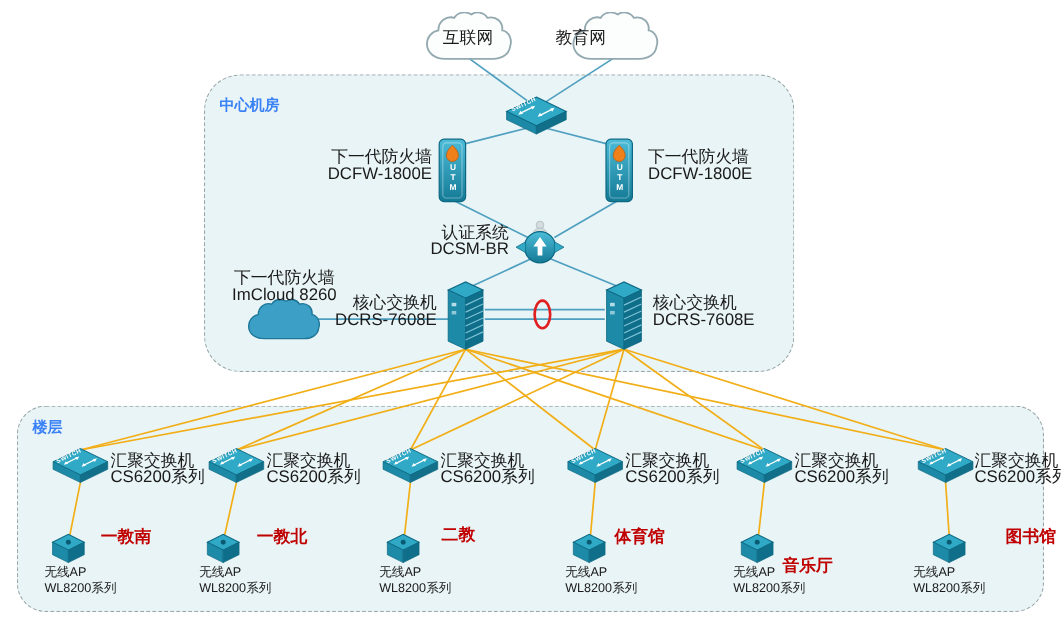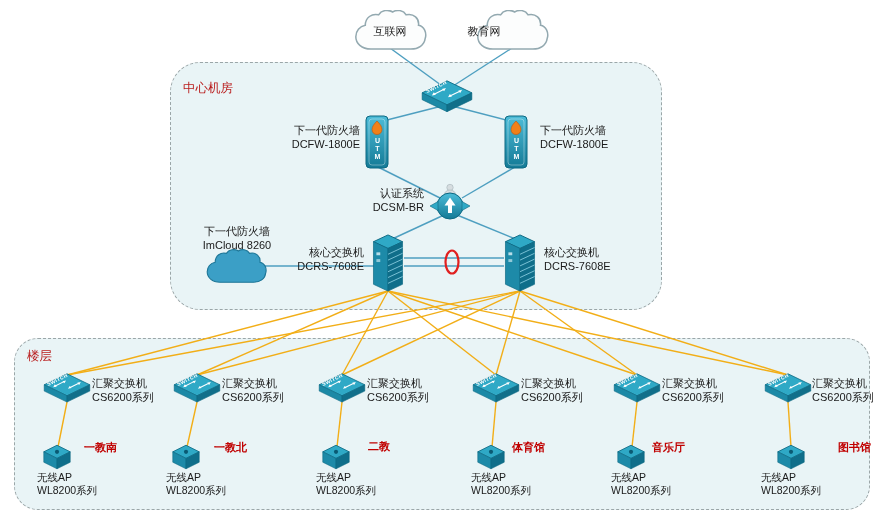--- a/index.html
+++ b/index.html
@@ -6,26 +6,26 @@
   html,body { background:#fff; }
   body { font-family:"Liberation Sans", sans-serif; }
   .stage { position:relative; width:884px; height:519px; background:#fff; overflow:hidden; }
 
   .zone { position:absolute; border:1.5px dashed #9ba6a8; background:#e9f4f6; }
   #zone-center { left:170px; top:62px; width:492px; height:248px; border-radius:30px; }
   #zone-floor  { left:14px;  top:338px; width:856px; height:172px; border-radius:24px; }
 
   svg.layer { position:absolute; left:0; top:0; }
 
-  .lbl { position:absolute; font-size:11px; color:#1a1a1a; line-height:14px; white-space:nowrap; }
+  .lbl { position:absolute; font-size:14px; color:#1a1a1a; line-height:14px; white-space:nowrap; }
   .lbl.small { font-size:10.5px; line-height:13px; }
   .right { text-align:right; }
   .center { text-align:center; }
   .red { color:#c00000; font-weight:bold; }
-  .zone-title { position:absolute; font-size:12.5px; font-weight:normal; color:#b91c1c; }
+  .zone-title { position:absolute; font-size:12.5px; font-weight:bold; color:#3b82f6; }
 
   .utm { position:absolute; writing-mode:vertical-rl; text-orientation:upright;
          color:#fff; font-size:7px; font-weight:bold; letter-spacing:1px; }
 
   .link-b { stroke:#4e9fc0; stroke-width:1.4; }
   .link-y { stroke:#f2ae17; stroke-width:1.4; }
   .swtxt { font-size:5px; fill:#ffffff; font-weight:bold; letter-spacing:.4px; }
 
   use.cloud-white { fill:#fcfdfd; stroke:#93a9b0; stroke-width:1.6; }
   use.cloud-blue  { fill:#3b9fc6; stroke:#1d7697; stroke-width:1.4; }
@@ -231,21 +231,21 @@
   </div>
   <div class="lbl" style="left:812px;top:376px;">
     <div>汇聚交换机</div>
     <div>CS6200系列</div>
   </div>
 
   <div class="lbl red" style="left:84px;top:440px;text-align:center;">一教南</div>
   <div class="lbl red" style="left:214px;top:440px;">一教北</div>
   <div class="lbl red" style="left:368px;top:440px;font-family:Liberation Mono, monospace;">二教</div>
   <div class="lbl red" style="left:512px;top:440px;">体育馆</div>
-  <div class="lbl red" style="left:652px;top:440px;">音乐厅</div>
+  <div class="lbl red" style="left:652px;top:464px;">音乐厅</div>
   <div class="lbl red" style="left:806px;top:440px;padding-left:32px;">图书馆</div>
 
   <div class="lbl small" style="left:37px;top:471px;">
     <div>无线AP</div>
     <div>WL8200系列</div>
   </div>
   <div class="lbl small" style="left:166px;top:471px;">
     <div>无线AP</div>
     <div>WL8200系列</div>
   </div>

